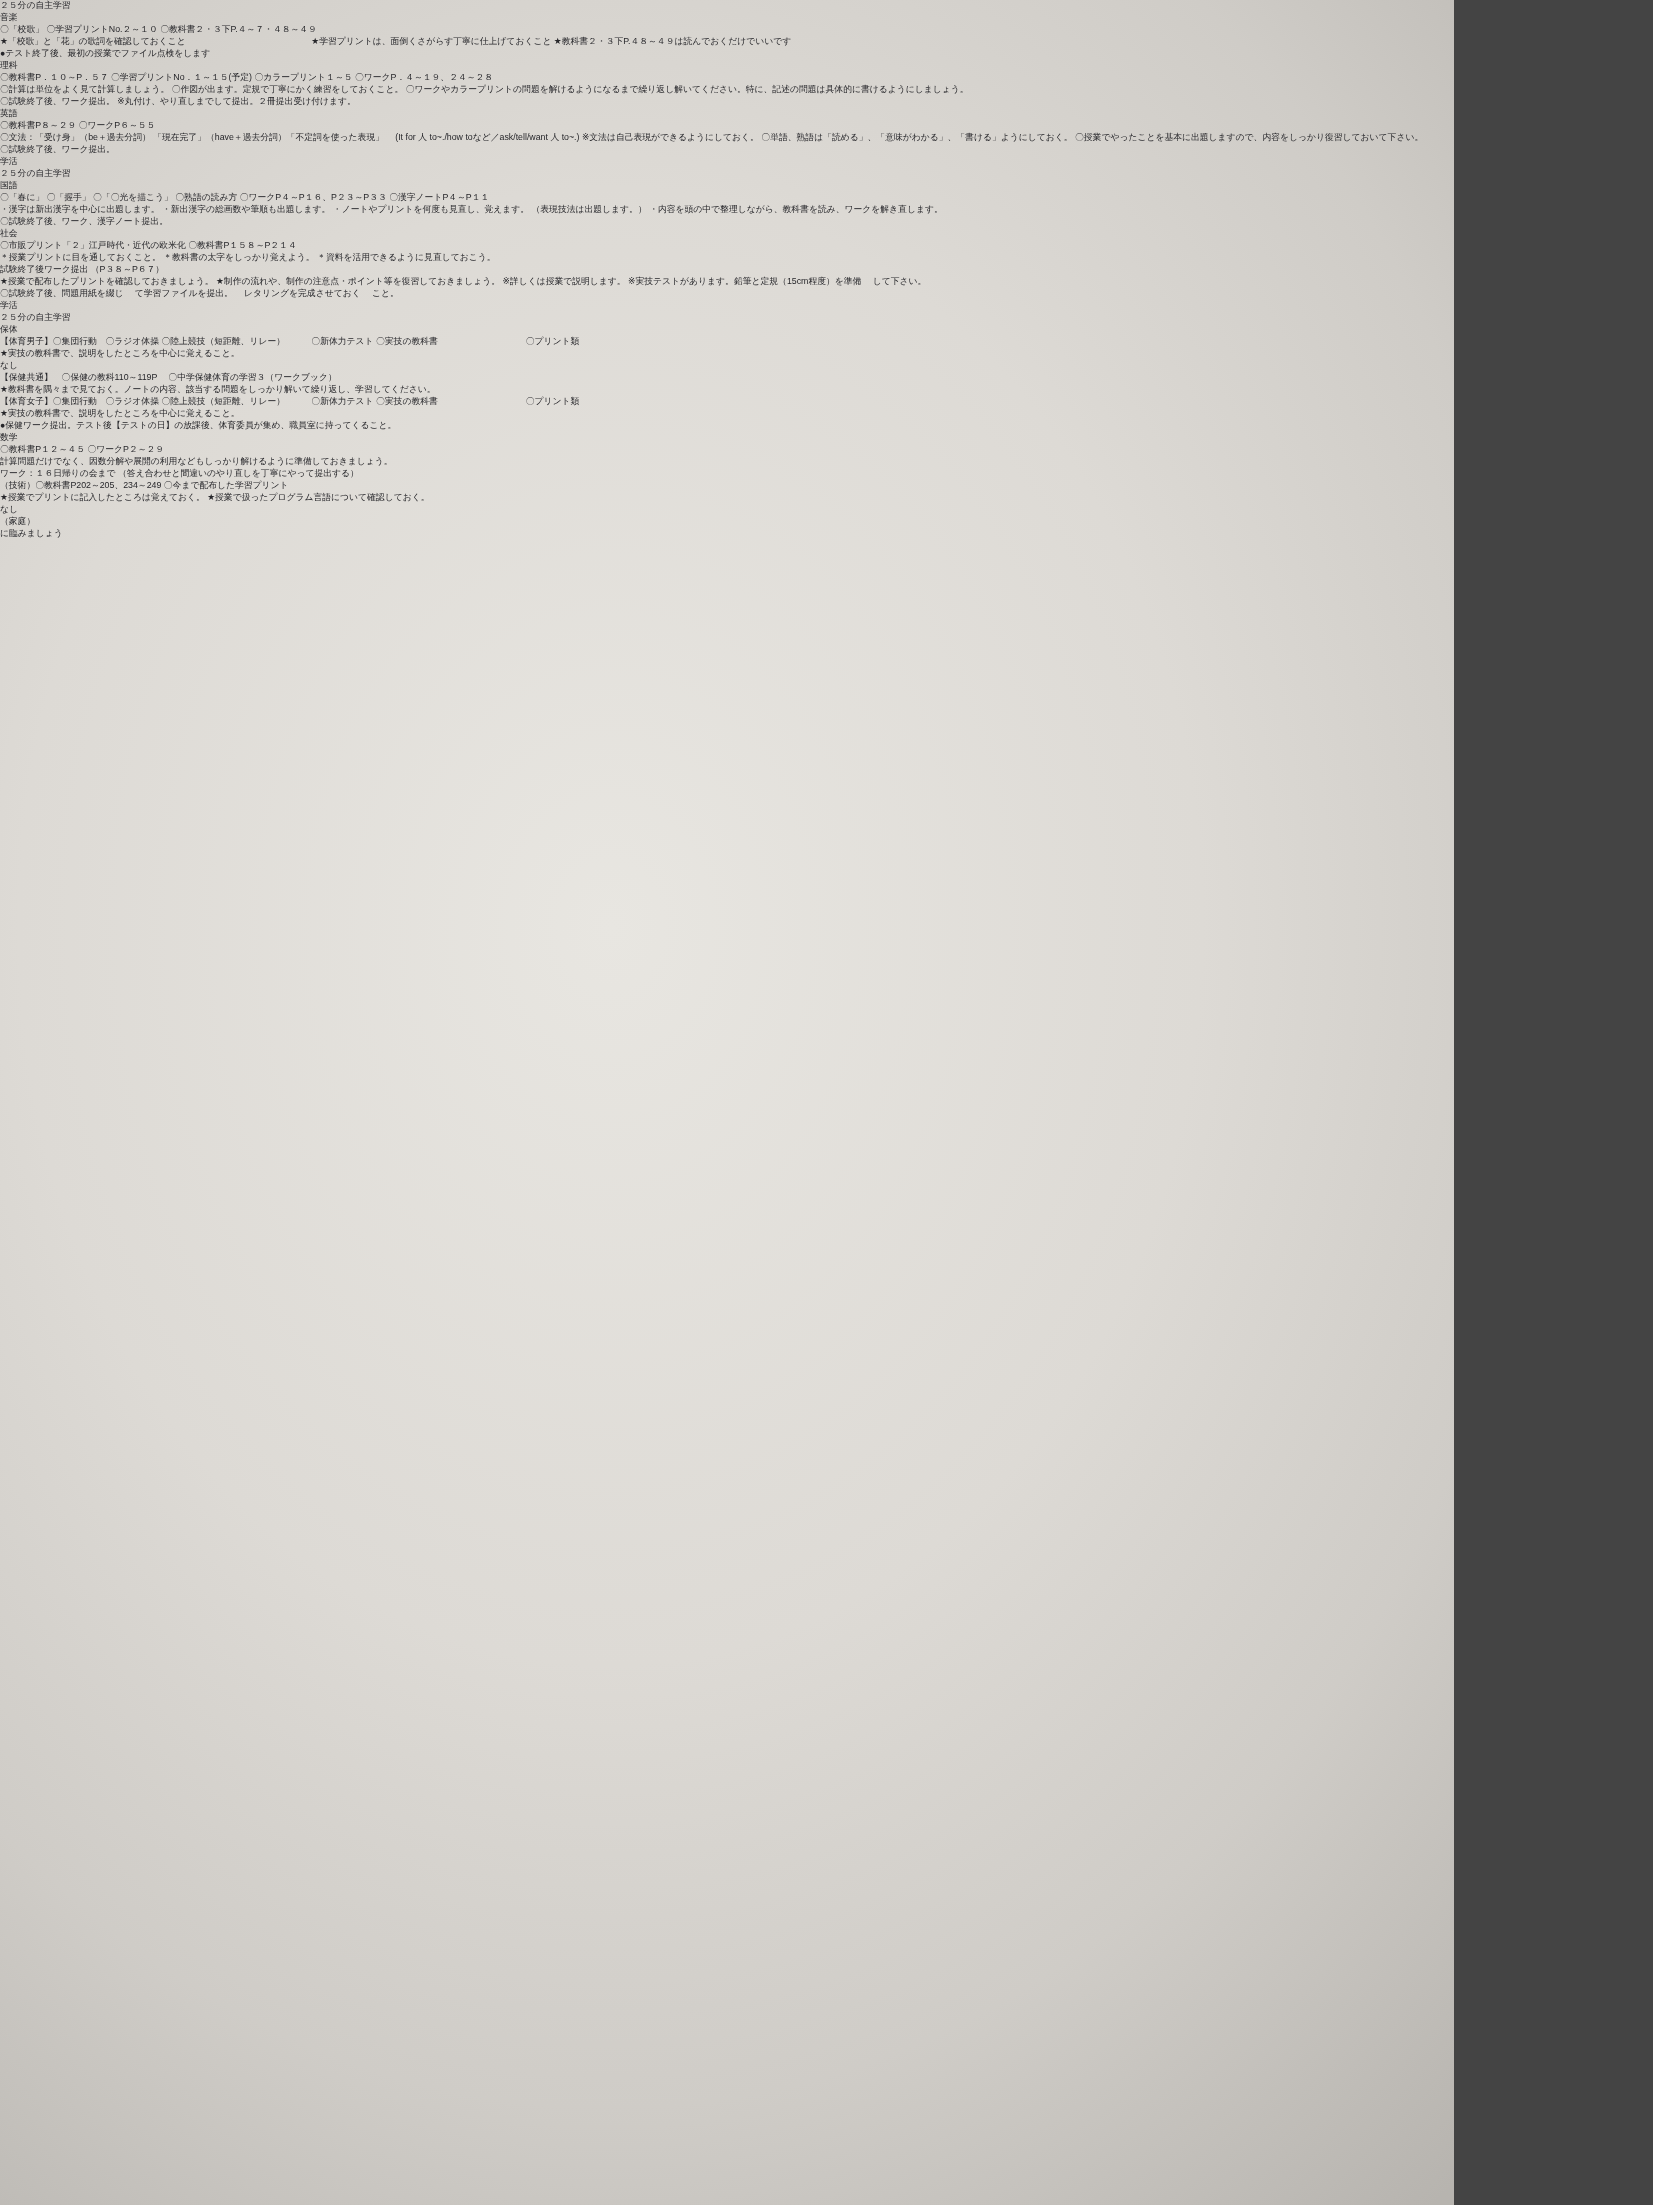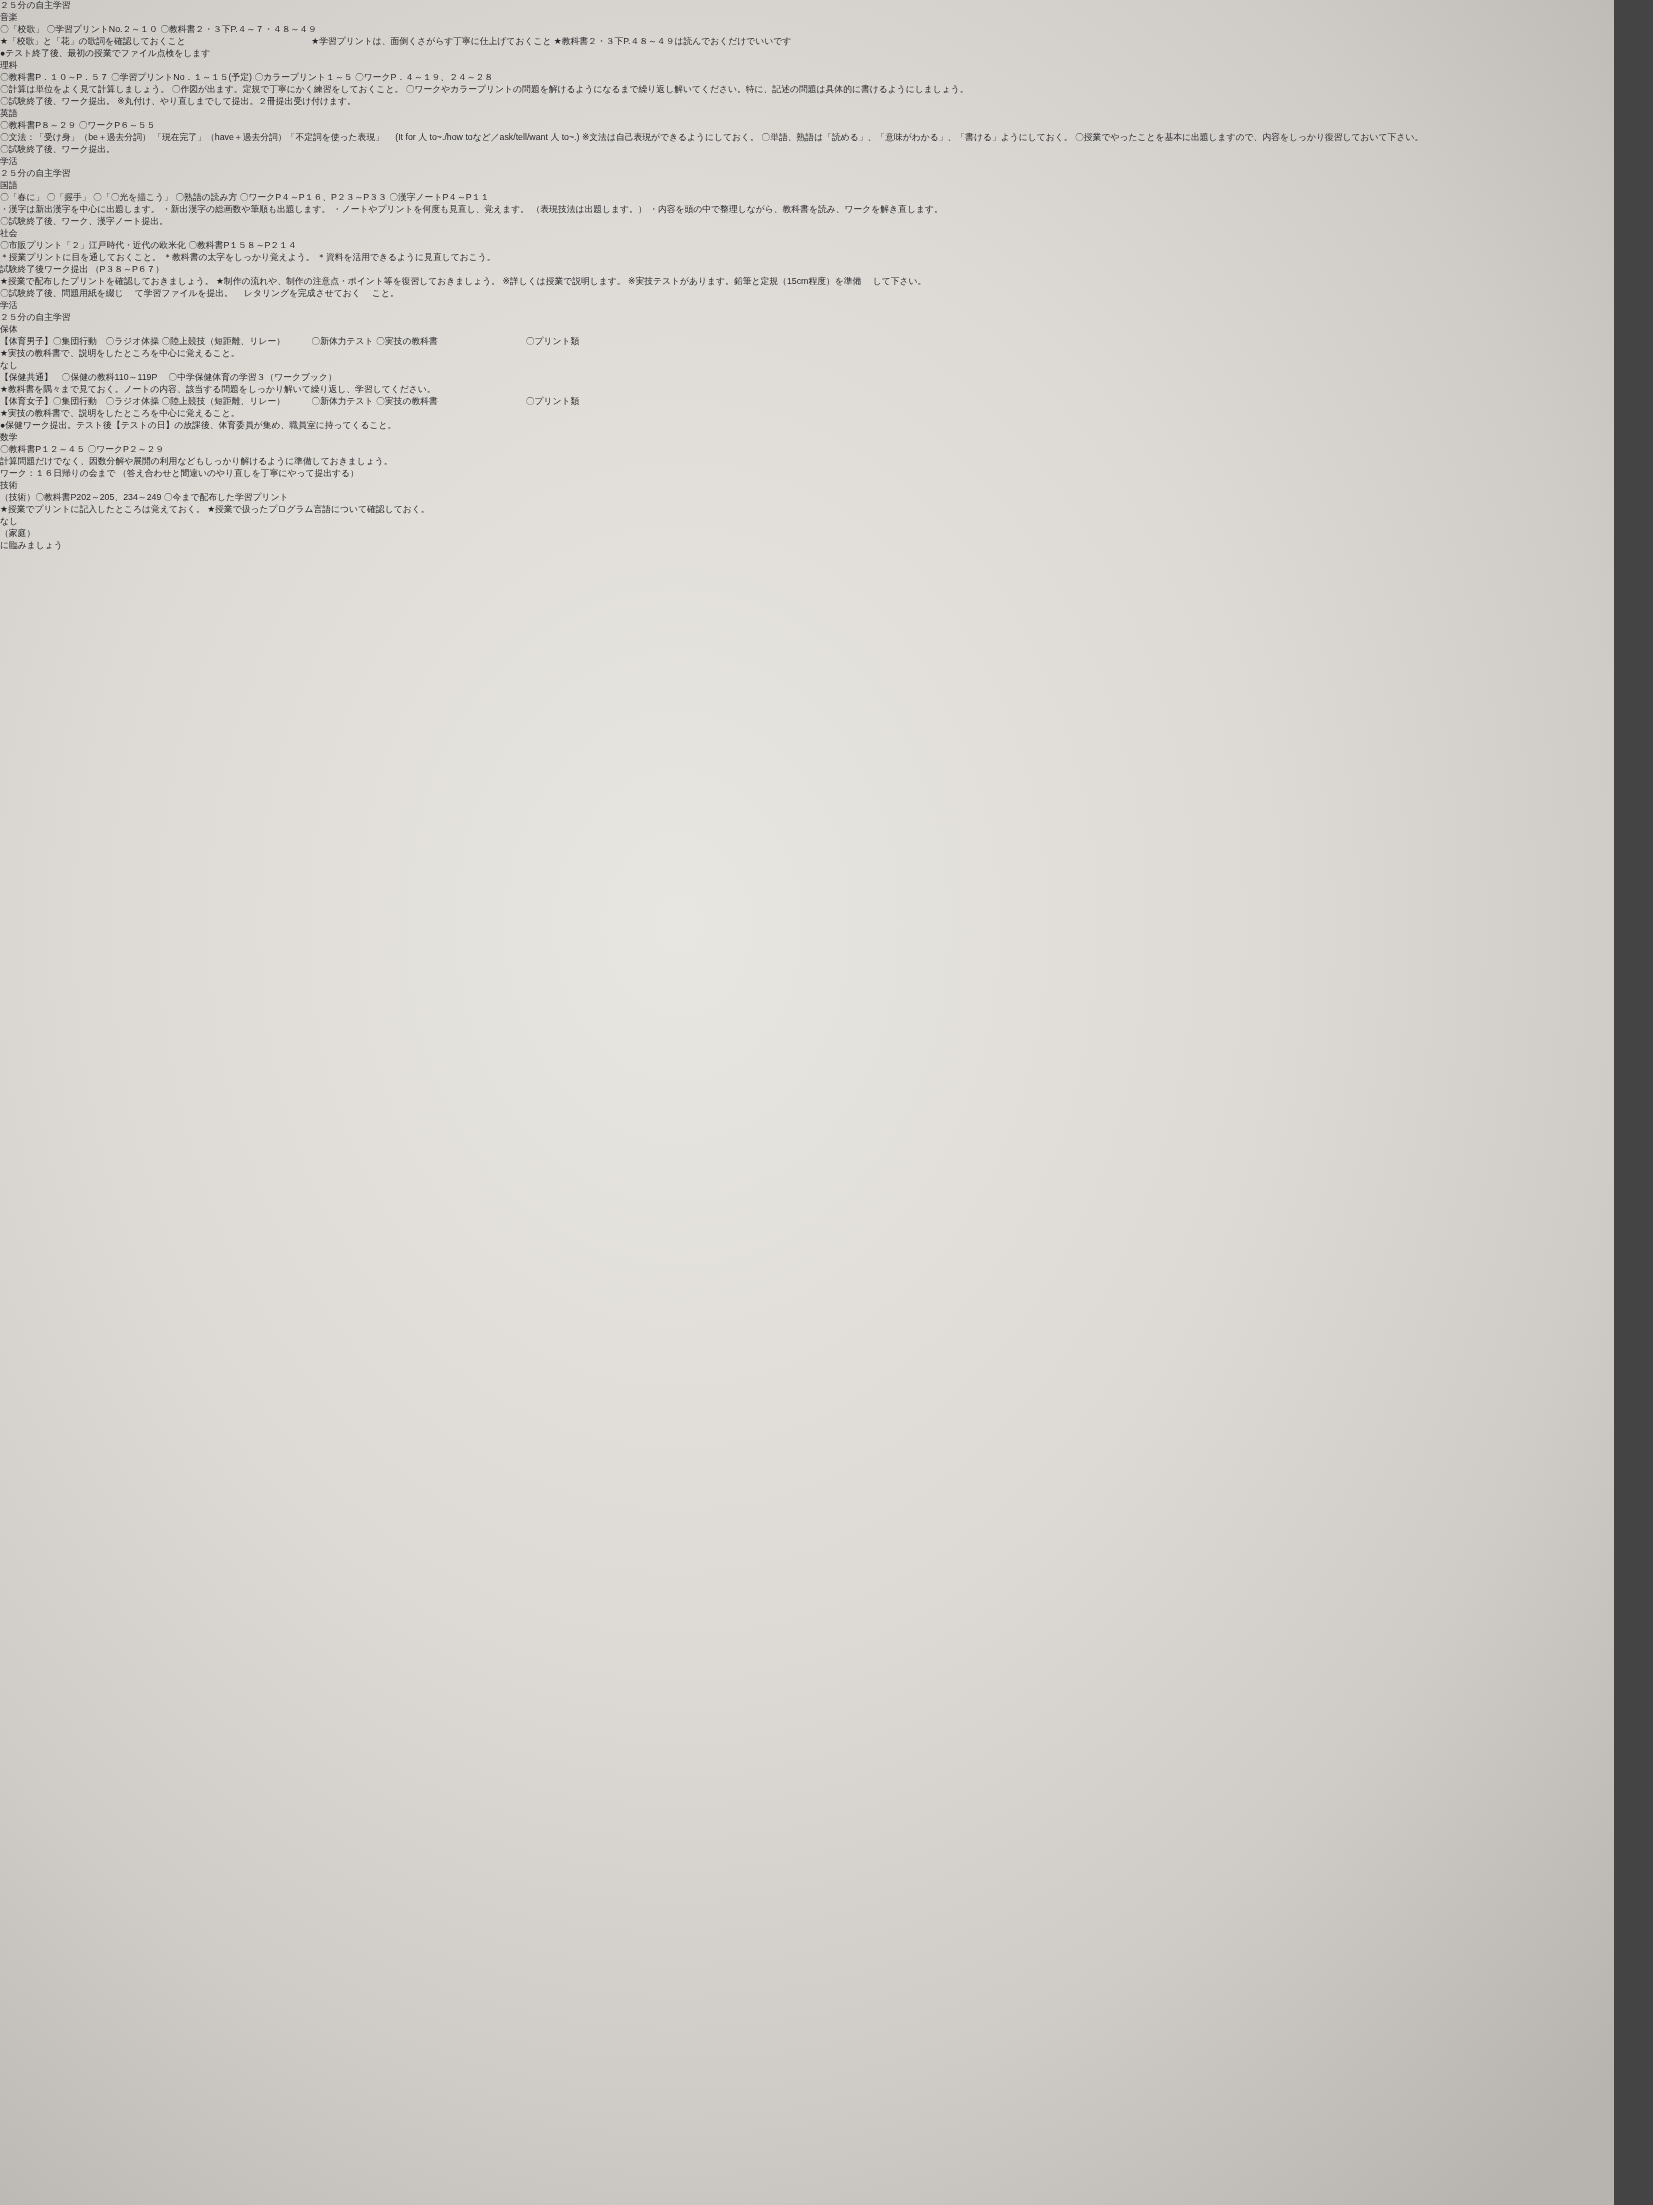--- a/index.html
+++ b/index.html
@@ -1,16 +1,16 @@
 <!DOCTYPE html>
 <html style="font-size:8.8px"><head>
 <meta charset="utf-8">
 <style>
   html,body{margin:0;padding:0;background:#444;}
-  #photo{position:relative;width:1614px;height:2205px;overflow:hidden;
+  #photo{position:relative;width:1454px;height:2205px;overflow:hidden;
     background:radial-gradient(ellipse 1313px 1641px at 42% 42%, #e8e6e1 0%, #dddad5 45%, #cfccc7 72%, #b7b4af 100%);
     font-family:"Liberation Sans","DejaVu Sans",sans-serif;color:#26262a;}
   
   .wood{position:absolute;top:0;right:0;width:148px;height:525px;
     background:linear-gradient(155deg,#d2a97c 0%,#c austin;background:linear-gradient(155deg,#d2a97c 0%,#c19462 40%,#a97d4e 100%);
     clip-path:polygon(14% 0%,100% 0%,100% 100%);}
   .edge-left{position:absolute;left:0;top:0;width:38px;height:2205px;
     background:linear-gradient(to right,rgba(45,42,38,.8),rgba(45,42,38,.25) 55%,transparent);}
   .edge-bottom{position:absolute;left:0;bottom:0;width:1654px;height:22px;
     background:linear-gradient(to top,rgba(50,46,42,.38),transparent);}
@@ -189,21 +189,20 @@
       <div class="row r-math">
         <div class="cell c-sub"><span class="vert">数学</span></div>
         <div class="cell c-m">〇教科書P１２～４５
 〇ワークP２～２９</div>
         <div class="cell c-n vcenter">計算問題だけでなく、因数分解や展開の利用などもしっかり解けるように準備しておきましょう。</div>
         <div class="cell c-s small-pad">ワーク：１６日帰りの会まで
 （答え合わせと間違いのやり直しを丁寧にやって提出する）</div>
       </div>
 
       <div class="row r-tech">
-        <div class="cell c-sub"><span class="vert">技術</span></div>
         <div class="subrows">
           <div class="sub-row tr1">
             <div class="cell c-m small-pad"><span class="heading">（技術）</span><span>〇教科書P202～205、234～249
 〇今まで配布した学習プリント</span></div>
             <div class="cell c-n small-pad">★授業でプリントに記入したところは覚えておく。
 ★授業で扱ったプログラム言語について確認しておく。</div>
             <div class="cell c-s small-pad">なし</div>
           </div>
           <div class="sub-row tr2">
             <div class="cell c-m small-pad diag"><span class="heading">（家庭）</span></div>

